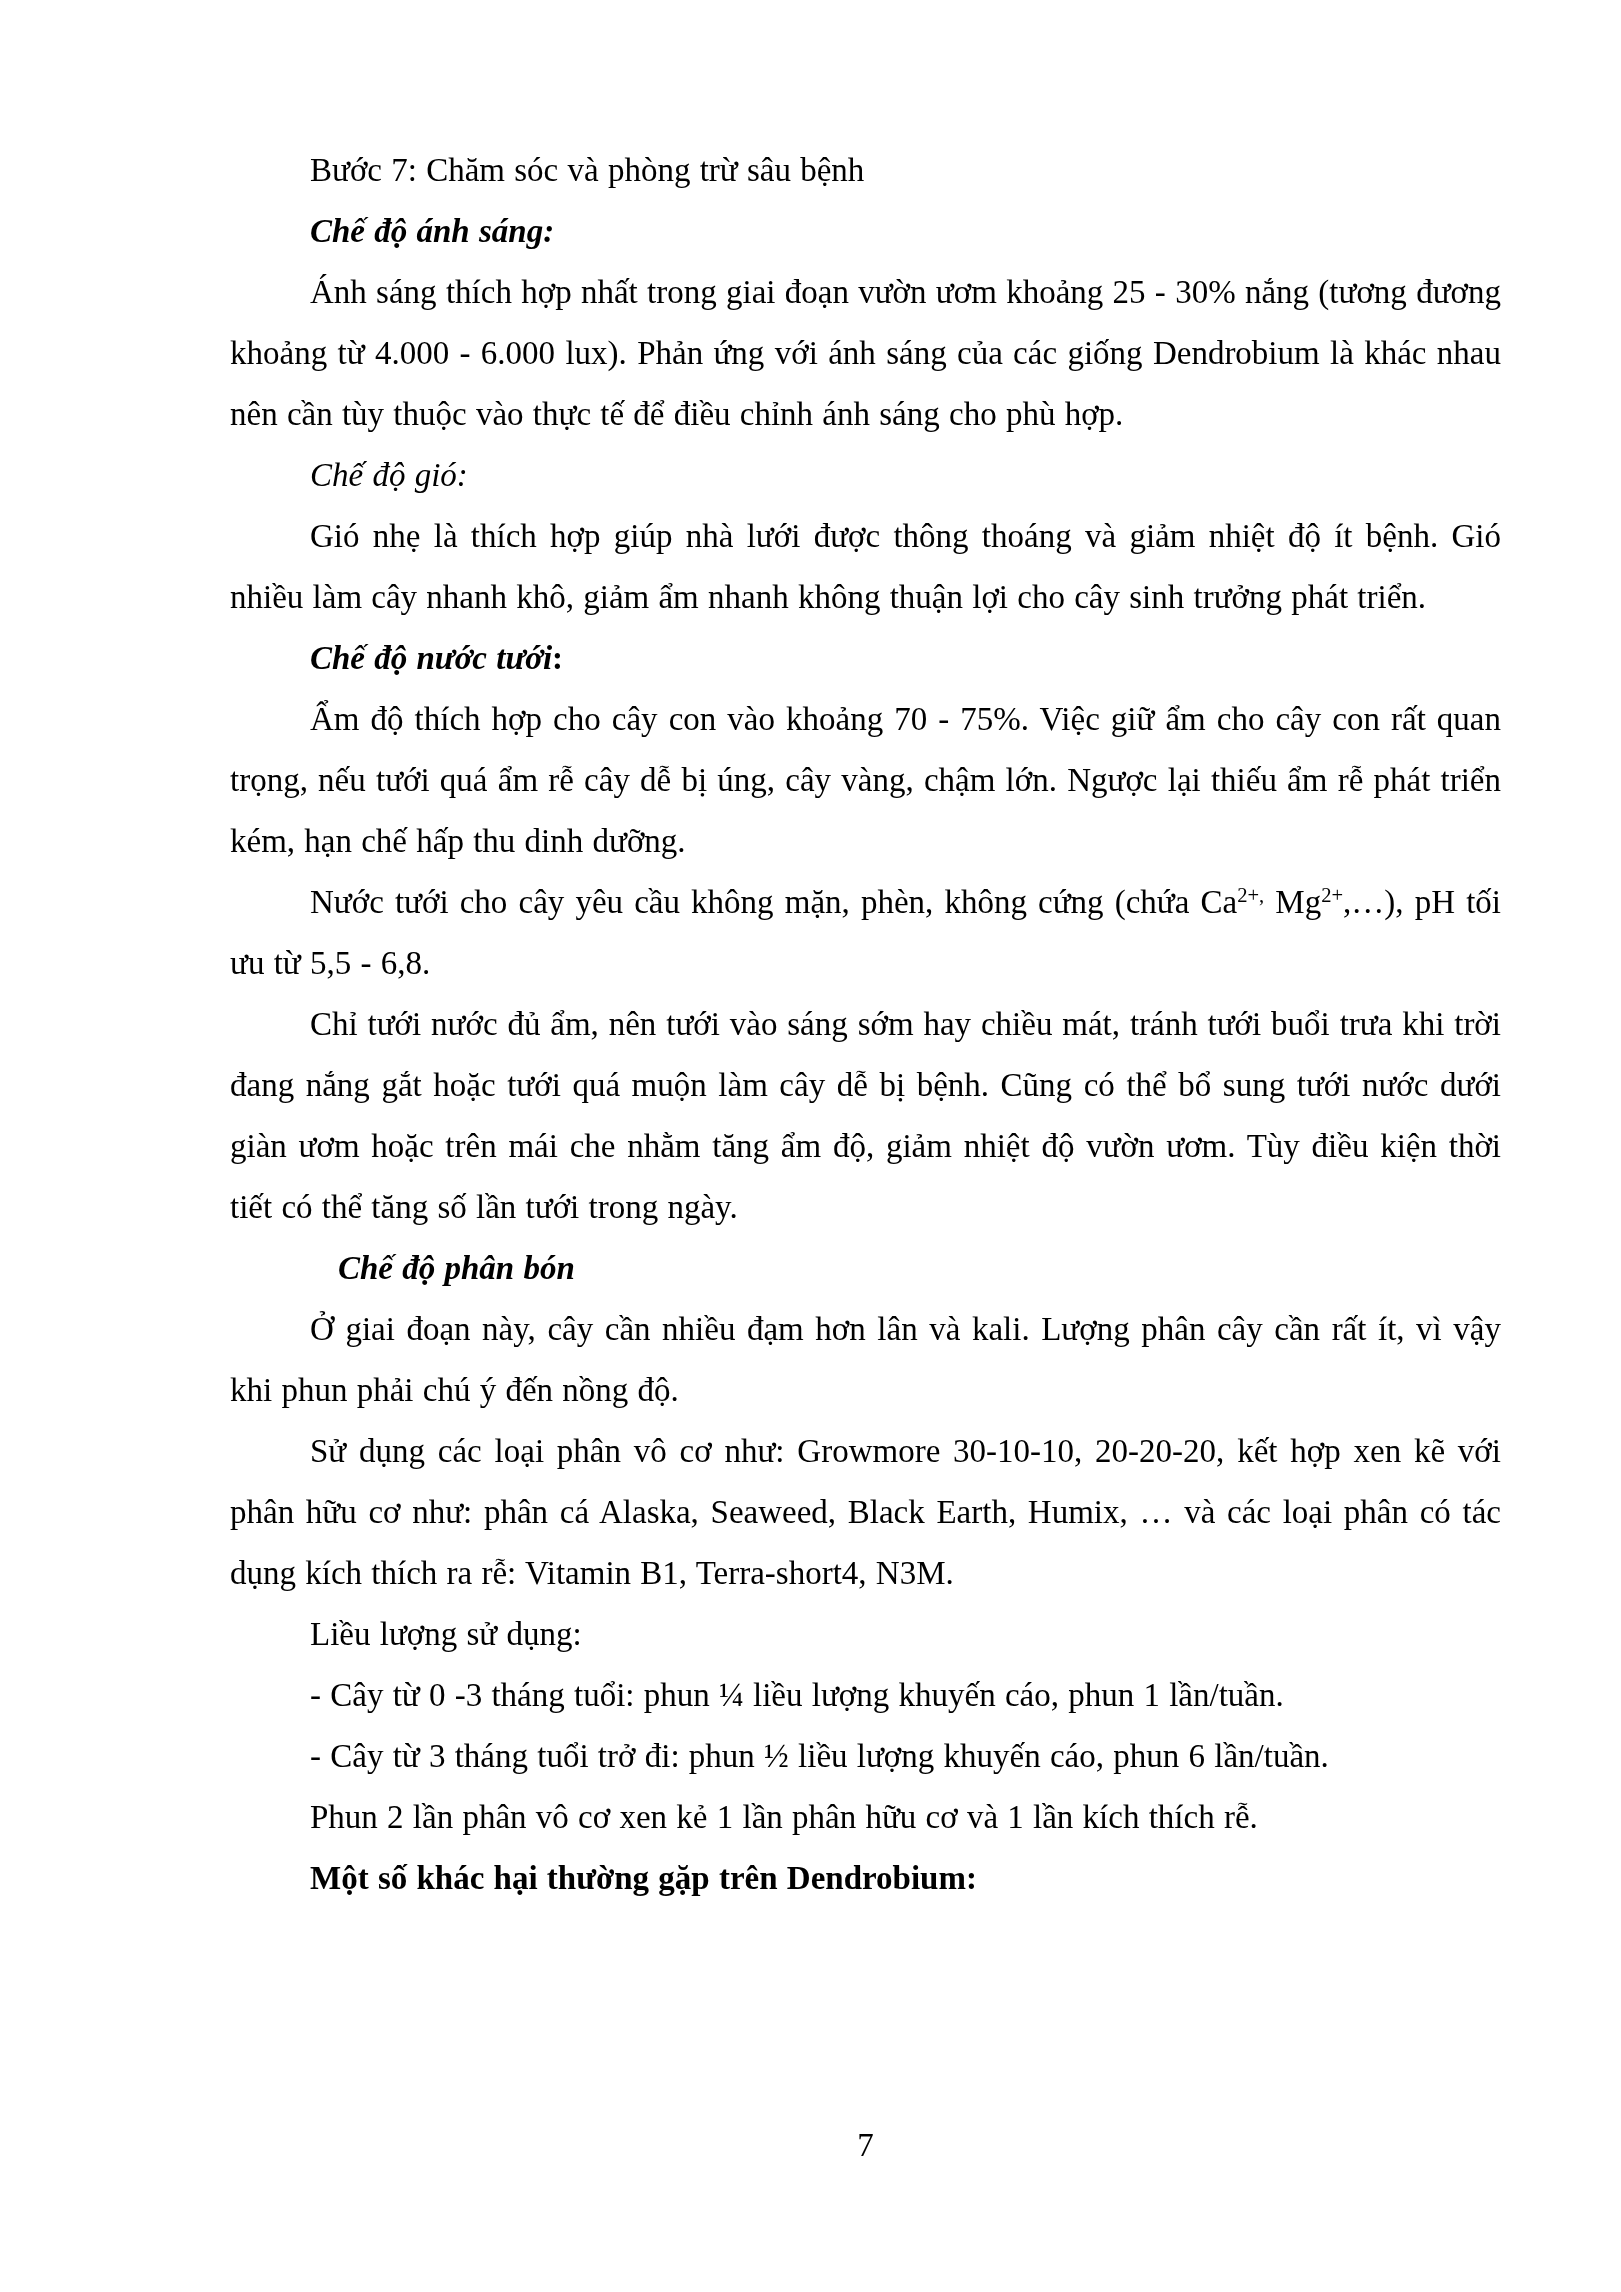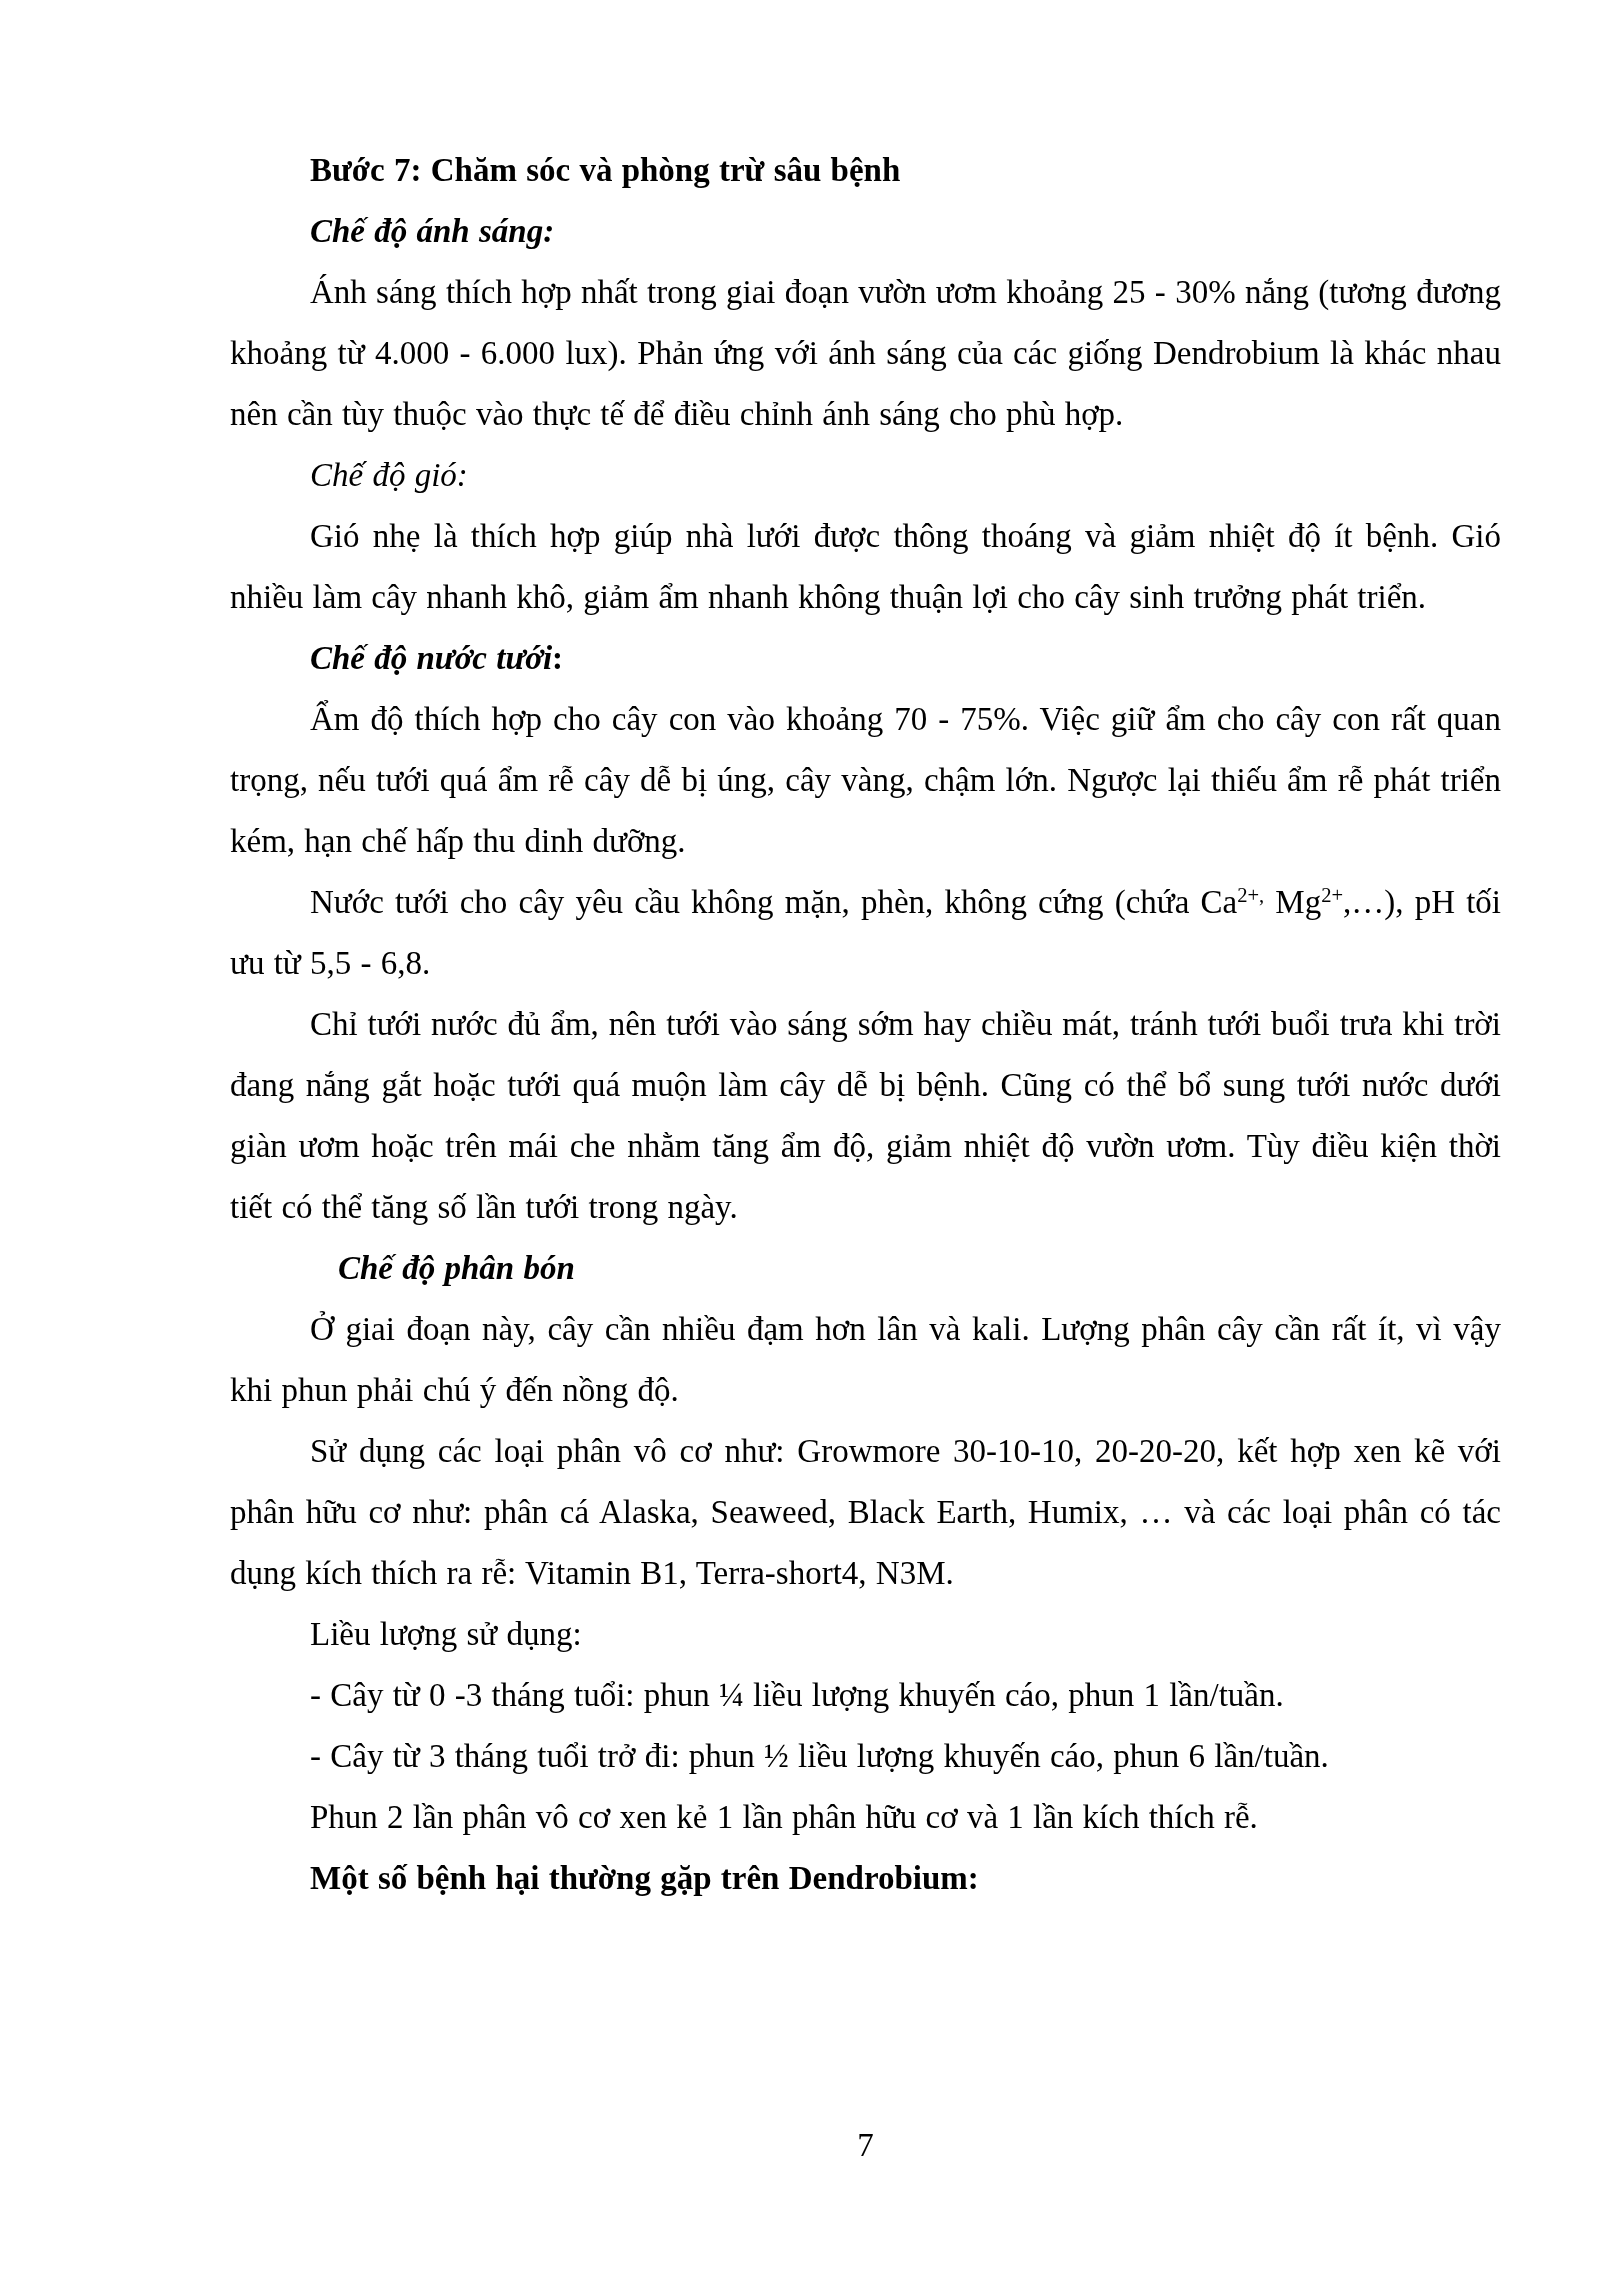--- a/index.html
+++ b/index.html
@@ -52,33 +52,33 @@
     font-size: 33px;
     line-height: 61px;
     color: #000000;
   }
 </style>
 </head>
 <body>
 
 <div class="page">
   <div class="text-block">
-      <div class="para"><span style="font-weight: bold;">Bước 7: Chăm sóc và phòng trừ sâu bệnh</span></div>
+      <div class="para"><span style="font-weight: normal;">Bước 7: Chăm sóc và phòng trừ sâu bệnh</span></div>
       <div class="para"><span style="font-weight: bold; font-style: italic;">Chế độ ánh sáng:</span></div>
       <div class="para"><span>Ánh sáng thích hợp nhất trong giai đoạn vườn ươm khoảng 25 - 30% nắng (tương đương khoảng từ 4.000 - 6.000 lux). Phản ứng với ánh sáng của các giống Dendrobium là khác nhau nên cần tùy thuộc vào thực tế để điều chỉnh ánh sáng cho phù hợp.</span></div>
       <div class="para"><span style="font-weight: normal; font-style: italic;">Chế độ gió</span><span style="font-style: italic;">:</span></div>
       <div class="para"><span>Gió nhẹ là thích hợp giúp nhà lưới được thông thoáng và giảm nhiệt độ ít bệnh. Gió nhiều làm cây nhanh khô, giảm ẩm nhanh không thuận lợi cho cây sinh trưởng phát triển.</span></div>
       <div class="para"><span style="font-weight: bold; font-style: italic;">Chế độ nước tưới</span><span style="font-weight: bold;">:</span></div>
       <div class="para"><span>Ẩm độ thích hợp cho cây con vào khoảng 70 - 75%. Việc giữ ẩm cho cây con rất quan trọng, nếu tưới quá ẩm rễ cây dễ bị úng, cây vàng, chậm lớn. Ngược lại thiếu ẩm rễ phát triển kém, hạn chế hấp thu dinh dưỡng.</span></div>
       <div class="para"><span>Nước tưới cho cây yêu cầu không mặn, phèn, không cứng (chứa Ca</span><sup>2+,</sup><span> Mg</span><sup>2+</sup><span>,…), pH tối ưu từ 5,5 - 6,8.</span></div>
       <div class="para"><span>Chỉ tưới nước đủ ẩm, nên tưới vào sáng sớm hay chiều mát, tránh tưới buổi trưa khi trời đang nắng gắt hoặc tưới quá muộn làm cây dễ bị bệnh. Cũng có thể bổ sung tưới nước dưới giàn ươm hoặc trên mái che nhằm tăng ẩm độ, giảm nhiệt độ vườn ươm. Tùy điều kiện thời tiết có thể tăng số lần tưới trong ngày.</span></div>
       <div class="para"><span style="font-weight: bold; font-style: italic; margin-left: 28px;">Chế độ phân bón</span></div>
       <div class="para"><span>Ở giai đoạn này, cây cần nhiều đạm hơn lân và kali. Lượng phân cây cần rất ít, vì vậy khi phun phải chú ý đến nồng độ.</span></div>
       <div class="para"><span>Sử dụng các loại phân vô cơ như: Growmore 30-10-10, 20-20-20, kết hợp xen kẽ với phân hữu cơ như: phân cá Alaska, Seaweed, Black Earth, Humix, … và các loại phân có tác dụng kích thích ra rễ: Vitamin B1, Terra-short4, N3M.</span></div>
       <div class="para"><span>Liều lượng sử dụng:</span></div>
       <div class="para"><span>- Cây từ 0 -3 tháng tuổi: phun ¼ liều lượng khuyến cáo, phun 1 lần/tuần.</span></div>
       <div class="para"><span>- Cây từ 3 tháng tuổi trở đi: phun ½ liều lượng khuyến cáo, phun 6 lần/tuần.</span></div>
       <div class="para"><span>Phun 2 lần phân vô cơ xen kẻ 1 lần phân hữu cơ và 1 lần kích thích rễ.</span></div>
-      <div class="para"><span style="font-weight: bold;">Một số bệnh hại thường gặp trên Dendrobium:</span></div>
+      <div class="para"><span style="font-weight: bold;">Một số khác hại thường gặp trên Dendrobium:</span></div>
     </div>
   <div class="page-footer">7</div>
 </div>
 
 
 </body></html>

